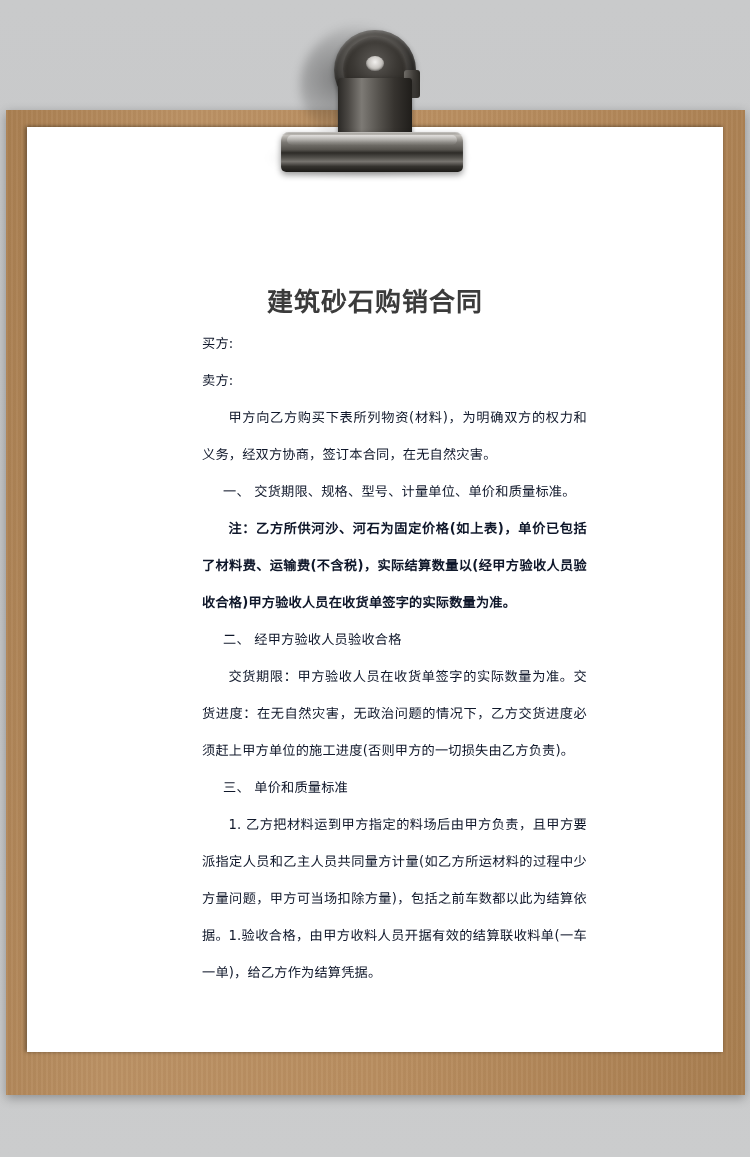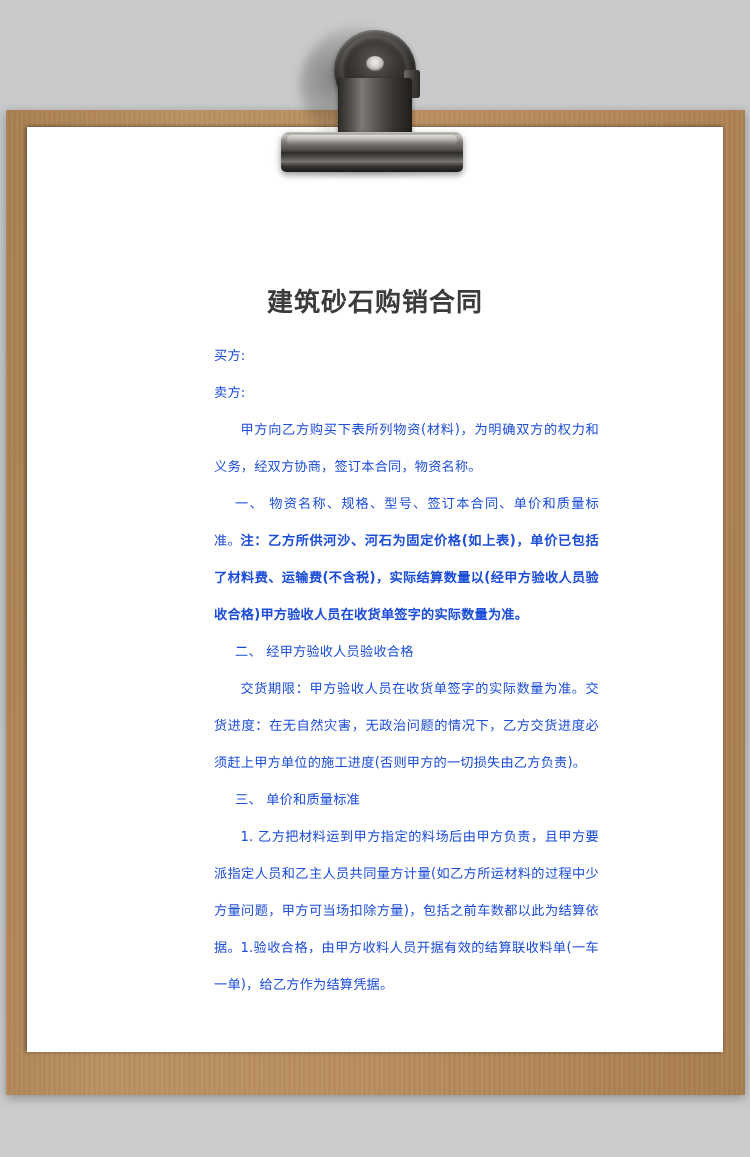--- a/index.html
+++ b/index.html
@@ -81,25 +81,25 @@
     left: 0;
     right: 0;
     line-height: 34px;
   }
 
   .para {
     position: absolute;
     left: 175px;
     width: 385px;
     font-size: 13.2px;
-    color: #1d4ed8;
+    color: #0f172a;
     line-height: 37px;
     text-align: justify;
     text-justify: inter-ideograph;
-    margin: 12px;
+    margin: 0;
     letter-spacing: 0.2px;
   }
   .indent { text-indent: 2em; }
   .indent-sm { text-indent: 1.6em; }
 
   
   .p-buyer   { top: 198px; }
   .p-seller  { top: 235px; }
   .p-preamble{ top: 272px; }
   .p-item1   { top: 346px; }
@@ -237,23 +237,23 @@
 
   <div class="paper">
     <div class="doc-body">
 
       <h1 class="doc-title">建筑砂石购销合同</h1>
 
       <p class="para p-buyer">买方:</p>
 
       <p class="para p-seller">卖方:</p>
 
-      <p class="para p-preamble indent">甲方向乙方购买下表所列物资(材料)，为明确双方的权力和义务，经双方协商，签订本合同，物资名称。</p>
-
-      <p class="para p-item1 indent-sm">一、 物资名称、规格、型号、签订本合同、单价和质量标准。</p>
+      <p class="para p-preamble indent">甲方向乙方购买下表所列物资(材料)，为明确双方的权力和义务，经双方协商，签订本合同，在无自然灾害。</p>
+
+      <p class="para p-item1 indent-sm">一、 交货期限、规格、型号、计量单位、单价和质量标准。</p>
 
       <p class="para p-note indent">注：乙方所供河沙、河石为固定价格(如上表)，单价已包括了材料费、运输费(不含税)，实际结算数量以(经甲方验收人员验收合格)甲方验收人员在收货单签字的实际数量为准。</p>
 
       <p class="para p-item2 indent-sm">二、 经甲方验收人员验收合格</p>
 
       <p class="para p-delivery indent">交货期限：甲方验收人员在收货单签字的实际数量为准。交货进度：在无自然灾害，无政治问题的情况下，乙方交货进度必须赶上甲方单位的施工进度(否则甲方的一切损失由乙方负责)。</p>
 
       <p class="para p-item3 indent-sm">三、 单价和质量标准</p>
 
       <p class="para p-c1 indent">1. 乙方把材料运到甲方指定的料场后由甲方负责，且甲方要派指定人员和乙主人员共同量方计量(如乙方所运材料的过程中少方量问题，甲方可当场扣除方量)，包括之前车数都以此为结算依据。</p>

